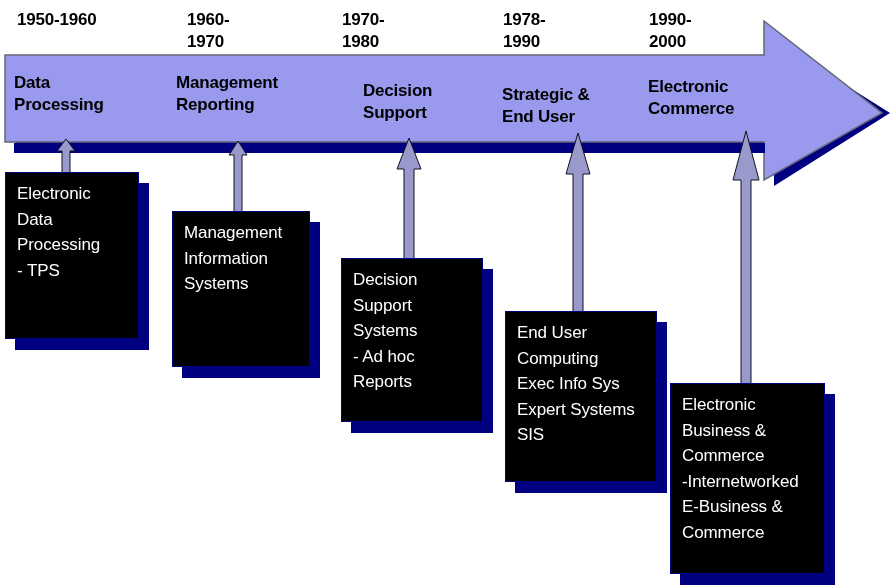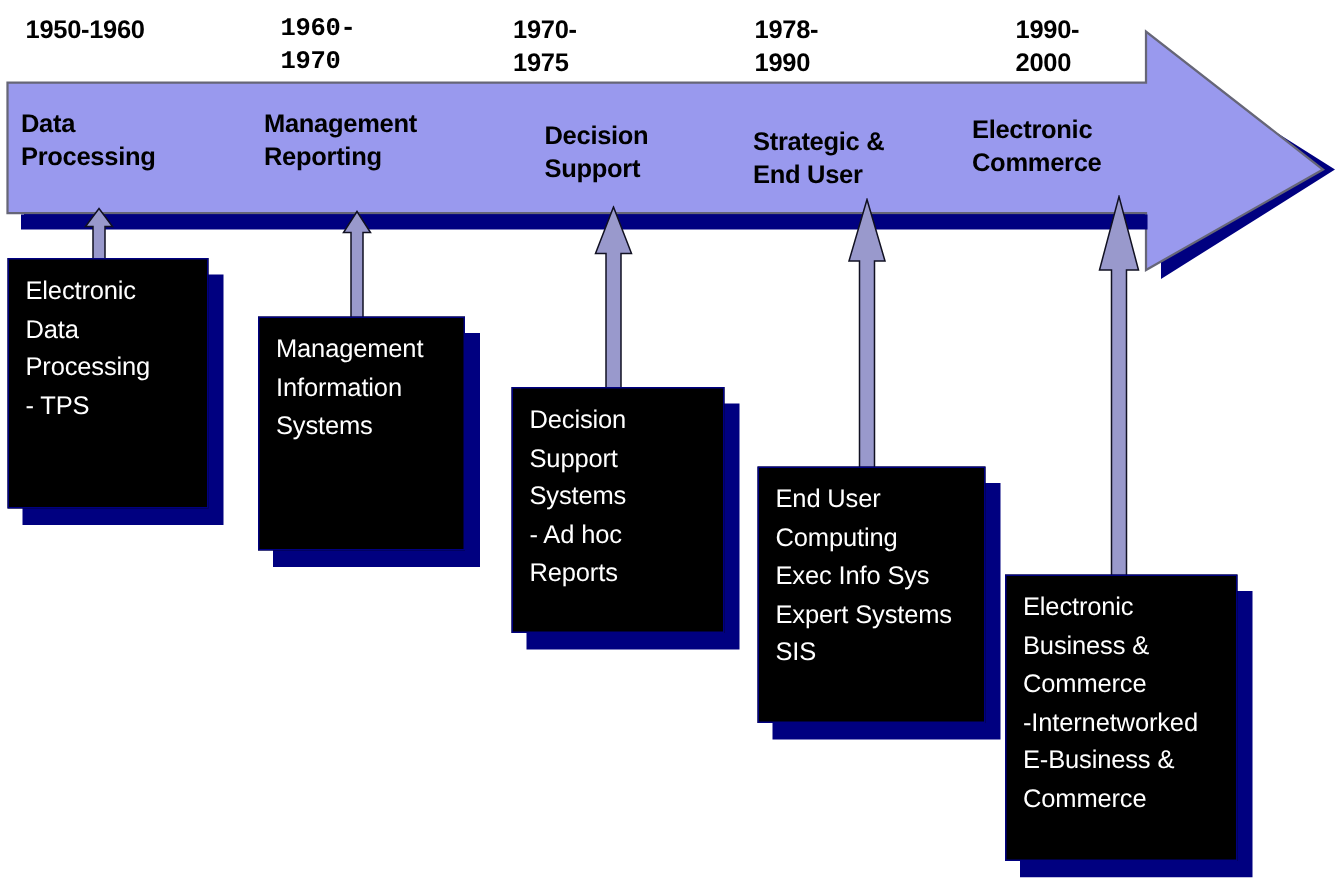--- a/index.html
+++ b/index.html
@@ -107,27 +107,27 @@
     <svg class="banner-svg" width="890" height="190" viewBox="0 0 890 190">
 
       <path d="M 16,152 L 774,152 L 774,186 L 890,113 L 774,40 L 774,74 L 16,74 Z" fill="#000080"></path>
 
       <path d="M 5,55 L 764,55 L 764,21 L 882,113 L 764,180 L 764,142 L 5,142 Z" fill="#9999ee" stroke="#666677" stroke-width="1.5"></path>
 
       <rect x="14" y="143" width="751" height="10" fill="#000080"></rect>
     </svg>
 
     <div class="era-date" style="left:17px; top:9px;">1950-1960</div>
-    <div class="era-date" style="left:187px; top:9px;font-family:Liberation Mono, monospace;">1960-
+    <div class="era-date" style="left:187px; top:9px;">1960-
 1970</div>
     <div class="era-date" style="left:342px; top:9px;">1970-
-1975</div>
+1980</div>
     <div class="era-date" style="left:503px; top:9px;">1978-
 1990</div>
-    <div class="era-date" style="left:677px; top:9px;">1990-
+    <div class="era-date" style="left:649px; top:9px;">1990-
 2000</div>
 
     <div class="era-label" style="left:14px; top:72px;">Data
 Processing</div>
     <div class="era-label" style="left:176px; top:72px;">Management
 Reporting</div>
     <div class="era-label" style="left:363px; top:80px;">Decision
 Support</div>
     <div class="era-label" style="left:502px; top:84px;">Strategic &amp;
 End User</div>

